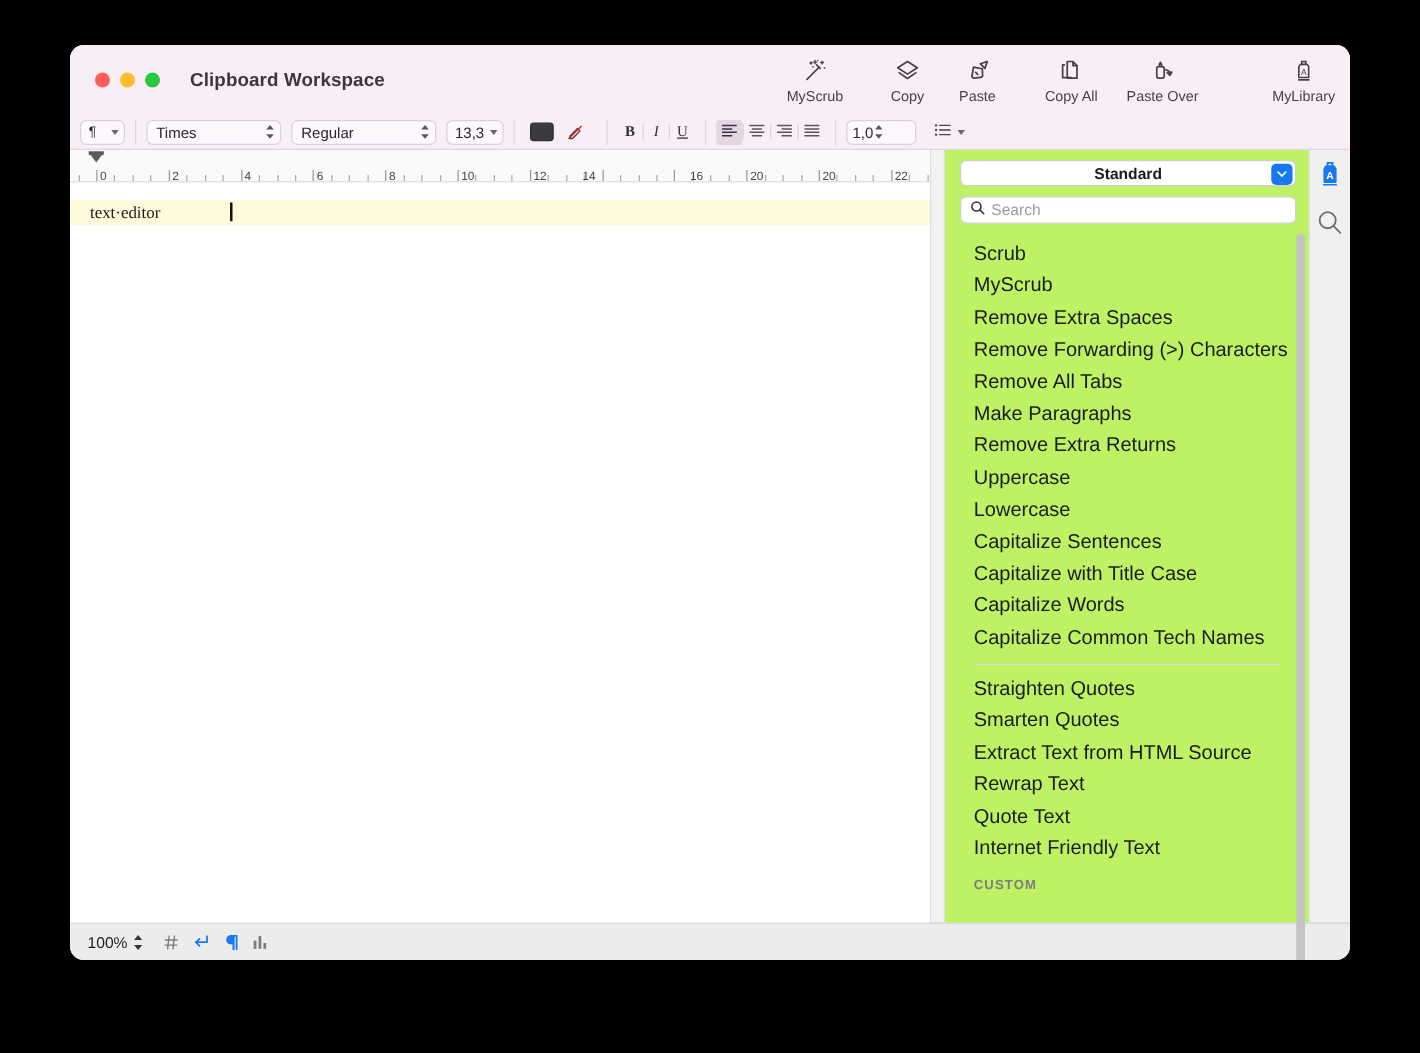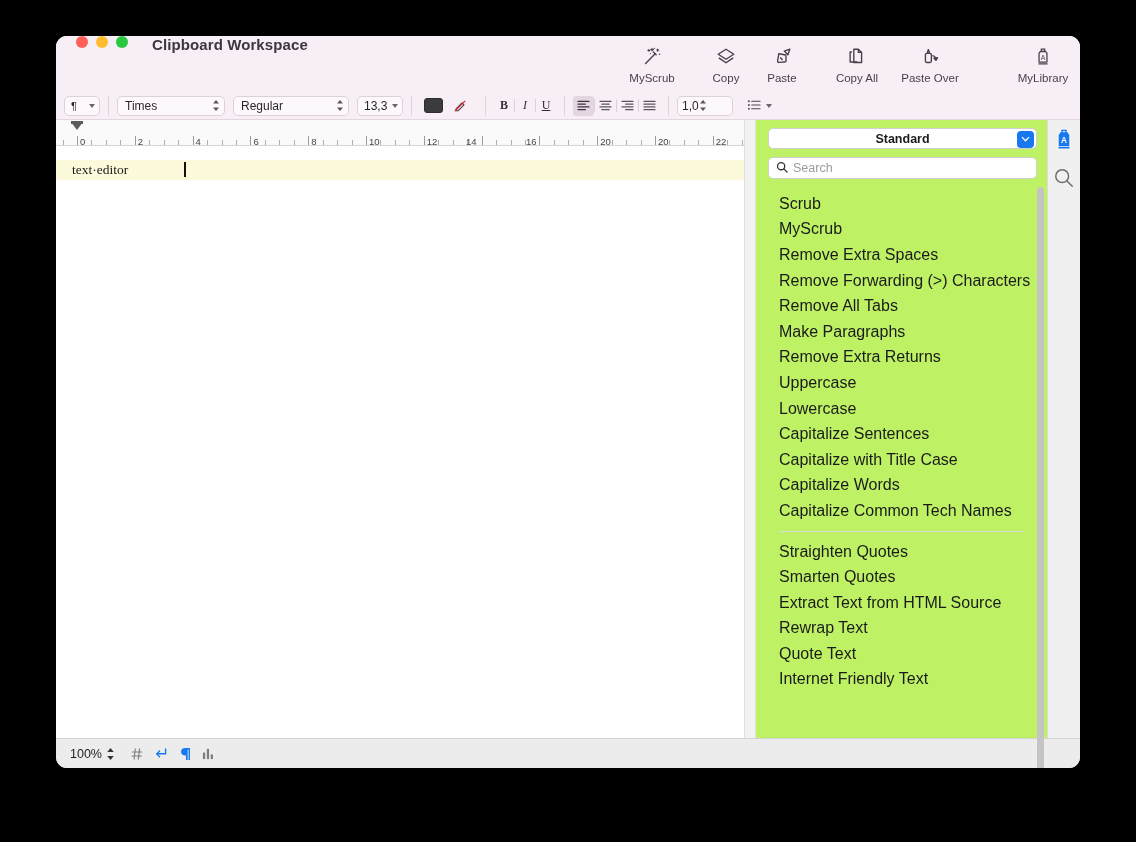--- a/index.html
+++ b/index.html
@@ -25,20 +25,21 @@
     overflow: hidden;
     display: flex;
     flex-direction: column;
   }
 
   
   #titlebar {
     height: 56px;
     background: #f8eef6;
     display: flex;
+    align-items: center;
     position: relative;
     flex: none;
   }
 
   #traffic-lights {
     display: flex;
     gap: 8px;
     margin-left: 20px;
   }
   .tl { width: 12px; height: 12px; border-radius: 50%; }
@@ -661,21 +662,21 @@
             <div class="rule-tick minor" style="left: 671.25px;"></div>
             <div class="rule-tick minor" style="left: 685.7px;"></div>
             <div class="rule-num" style="left: 24px;">0</div>
             <div class="rule-num" style="left: 81.8px;">2</div>
             <div class="rule-num" style="left: 139.6px;">4</div>
             <div class="rule-num" style="left: 197.4px;">6</div>
             <div class="rule-num" style="left: 255.2px;">8</div>
             <div class="rule-num" style="left: 313px;">10</div>
             <div class="rule-num" style="left: 370.8px;">12</div>
             <div class="rule-num" style="left: 410px;">14</div>
-            <div class="rule-num" style="left: 470px;">16</div>
+            <div class="rule-num" style="left: 496px;">16</div>
             <div class="rule-num" style="left: 544.2px;">20</div>
             <div class="rule-num" style="left: 602px;">20</div>
             <div class="rule-num" style="left: 659.8px;">22</div>
           </div>
       </div>
 
       <div id="text-canvas">
         <div id="active-line"></div>
         <div id="doc-text">text·editor</div>
         <div id="caret"></div>
@@ -721,20 +722,21 @@
           <div class="act-item">Capitalize with Title Case</div>
           <div class="act-item">Capitalize Words</div>
           <div class="act-item">Capitalize Common Tech Names</div>
           <div class="act-sep"></div>
           <div class="act-item">Straighten Quotes</div>
           <div class="act-item">Smarten Quotes</div>
           <div class="act-item">Extract Text from HTML Source</div>
           <div class="act-item">Rewrap Text</div>
           <div class="act-item">Quote Text</div>
           <div class="act-item">Internet Friendly Text</div>
+          <div class="act-head">CUSTOM</div>
         </div>
 
       <div id="panel-scrollbar">
         <div id="panel-thumb"></div>
       </div>
     </div>
 
     <div id="icon-rail">
       <div class="rail-btn">
         <span>

